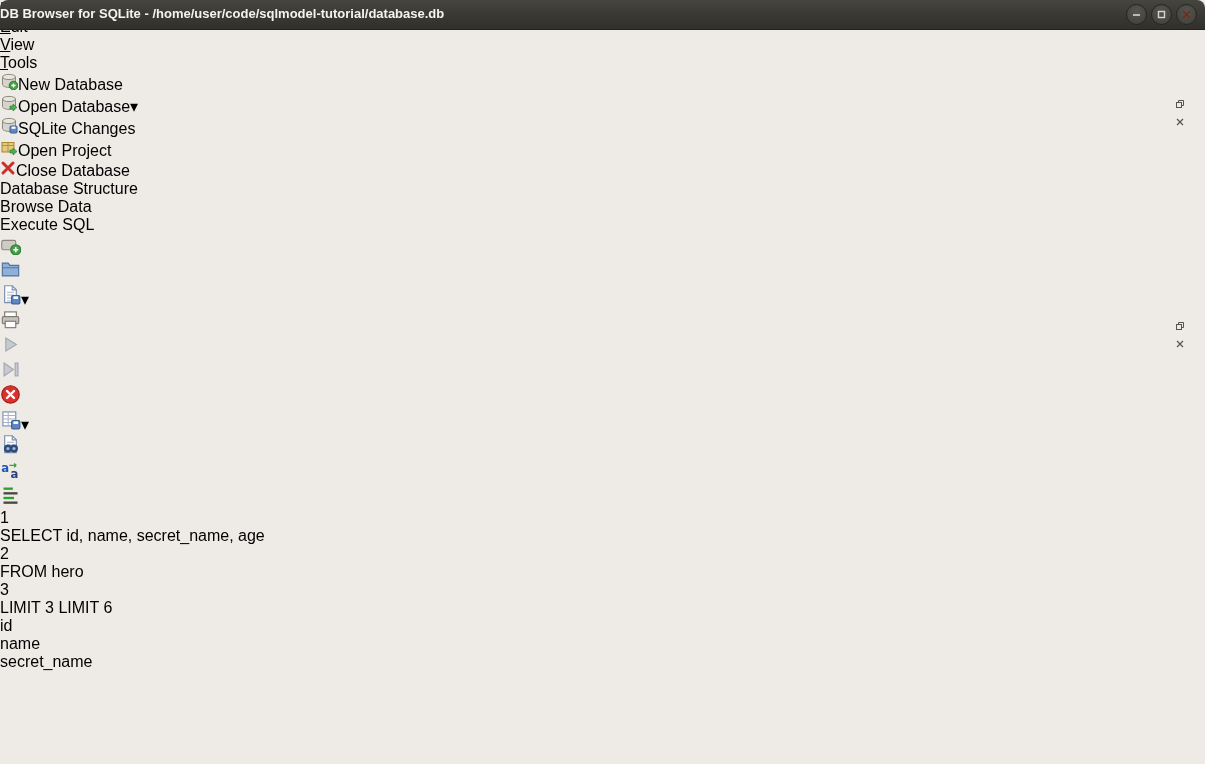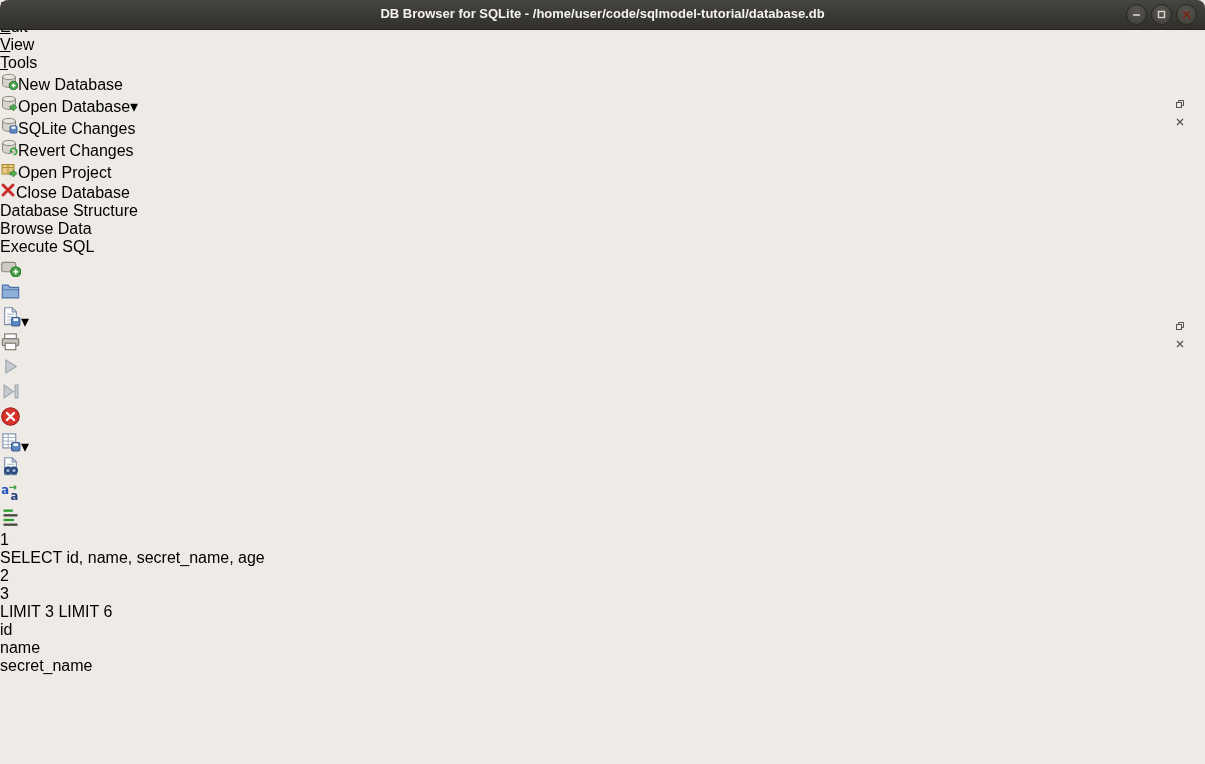--- a/index.html
+++ b/index.html
@@ -4,21 +4,21 @@
 <style>
   * { margin:0; padding:0; box-sizing:border-box; }
   html,body { width:1205px; height:764px; background:#eceae6; overflow:hidden;
               font-family:"Liberation Sans", sans-serif; }
   .window { position:absolute; left:0; top:0; width:1205px; height:764px; background:#eeebe7; }
 
   
   .titlebar { position:absolute; left:0; top:0; width:1205px; height:30px;
     background:linear-gradient(#474540,#3a3833 55%,#31302b);
     border-radius:8px 8px 0 0; border-bottom:1px solid #23221f; }
-  .titlebar .title { position:absolute; left:0; right:0; top:6px; text-align:center;
+  .titlebar .title { position:absolute; left:0; right:0; top:6px; text-align:left;
     color:#f5f3f0; font-size:13px; font-weight:bold; }
   .winbtns { position:absolute; right:8px; top:4px; display:flex; gap:4px; }
   .winbtn { width:21px; height:21px; border-radius:50%;
     background:radial-gradient(circle at 50% 35%, #57554f, #403e39);
     border:1px solid #26251f; display:flex; align-items:center; justify-content:center; }
   .winbtn.close { background:radial-gradient(circle at 50% 30%, #f And 0 0;}
   .winbtn.close { background:radial-gradient(circle at 50% 30%, #f08b5e, #e0592a); border-color:#8f2f12; }
   .winbtn svg { display:block; }
 
   
@@ -142,26 +142,20 @@
             <ellipse cx="9" cy="5" rx="6.5" ry="2.6" fill="#e9e6e0" stroke="#8d897f"></ellipse>
             <path d="M10 12h3v-2l4 3.5-4 3.5v-2h-3z" fill="#4caf50" stroke="#2e7d32" stroke-width=".7"></path>
           </svg></span><span class="lbl">Open Database</span><span class="tb-caret">▾</span></div>
       <div class="tb-sep"></div>
       <div class="tb-btn"><span><svg width="18" height="18" viewBox="0 0 18 18">
             <path d="M2.5 5v7.5c0 1.6 2.9 2.9 6.5 2.9s6.5-1.3 6.5-2.9V5" fill="#d7d4ce" stroke="#8d897f"></path>
             <ellipse cx="9" cy="5" rx="6.5" ry="2.6" fill="#e9e6e0" stroke="#8d897f"></ellipse>
             <rect x="10" y="10" width="7" height="7" rx="1" fill="#5b87c5" stroke="#3c5f93"></rect>
             <rect x="11.5" y="10.6" width="4" height="2.2" fill="#fff"></rect>
           </svg></span><span class="lbl">SQLite Changes</span></div>
-      <div class="tb-btn"><span><svg width="18" height="18" viewBox="0 0 18 18">
-            <path d="M2.5 5v7.5c0 1.6 2.9 2.9 6.5 2.9s6.5-1.3 6.5-2.9V5" fill="#d7d4ce" stroke="#8d897f"></path>
-            <ellipse cx="9" cy="5" rx="6.5" ry="2.6" fill="#e9e6e0" stroke="#8d897f"></ellipse>
-            <path d="M10.6 14.6a3.2 3.2 0 1 1 3 2.1" stroke="#2e9e2e" stroke-width="1.5" fill="none"></path>
-            <path d="M10 12l.6 3 2.4-1.6z" fill="#2e9e2e"></path>
-          </svg></span><span class="lbl">Revert Changes</span></div>
       <div class="tb-sep"></div>
       <div class="tb-btn"><span><svg width="18" height="18" viewBox="0 0 18 18">
             <rect x="2" y="4.5" width="12" height="9.5" fill="#e5c97e" stroke="#a8862e"></rect>
             <path d="M2 7.5h12M8 4.5v9.5" stroke="#a8862e" stroke-width=".8"></path>
             <path d="M10 12h3v-2l4 3.5-4 3.5v-2h-3z" fill="#4caf50" stroke="#2e7d32" stroke-width=".7"></path>
           </svg></span><span class="lbl">Open Project</span></div>
       <div class="tb-handle"></div>
       <div class="tb-handle"></div>
       <div class="tb-btn"><span><svg width="16" height="16" viewBox="0 0 16 16">
             <path d="M3 3l10 10M13 3L3 13" stroke="#c9302c" stroke-width="3" stroke-linecap="round"></path>
@@ -242,20 +236,21 @@
 
     <div class="editor" id="sql-editor">
         <div class="ed-line">
           <div class="ed-gutter">1</div>
           <div class="ed-fold"></div>
           <div class="ed-text"><span class="tok-keyword">SELECT</span><span class="tok-plain"> </span><span class="tok-ident">id</span><span class="tok-plain">, </span><span class="tok-ident">name</span><span class="tok-plain">, </span><span class="tok-ident">secret_name</span><span class="tok-plain">, </span><span class="tok-ident">age</span></div>
         </div>
         <div class="ed-line">
           <div class="ed-gutter">2</div>
           <div class="ed-fold"></div>
+          <div class="ed-text"><span class="tok-keyword">FROM</span><span class="tok-plain"> </span><span class="tok-table">hero</span></div>
         </div>
         <div class="ed-line current">
           <div class="ed-gutter">3</div>
           <div class="ed-fold"></div>
           <div class="ed-text"><span class="tok-keyword">LIMIT</span><span class="tok-plain"> </span><span class="tok-number">3</span><span class="tok-plain"> </span><span class="tok-keyword">LIMIT</span><span class="tok-plain"> </span><span class="tok-number">6</span><span class="cursor"></span></div>
         </div>
       </div>
 
     <div class="results" id="results-table">
         <div class="res-header">

